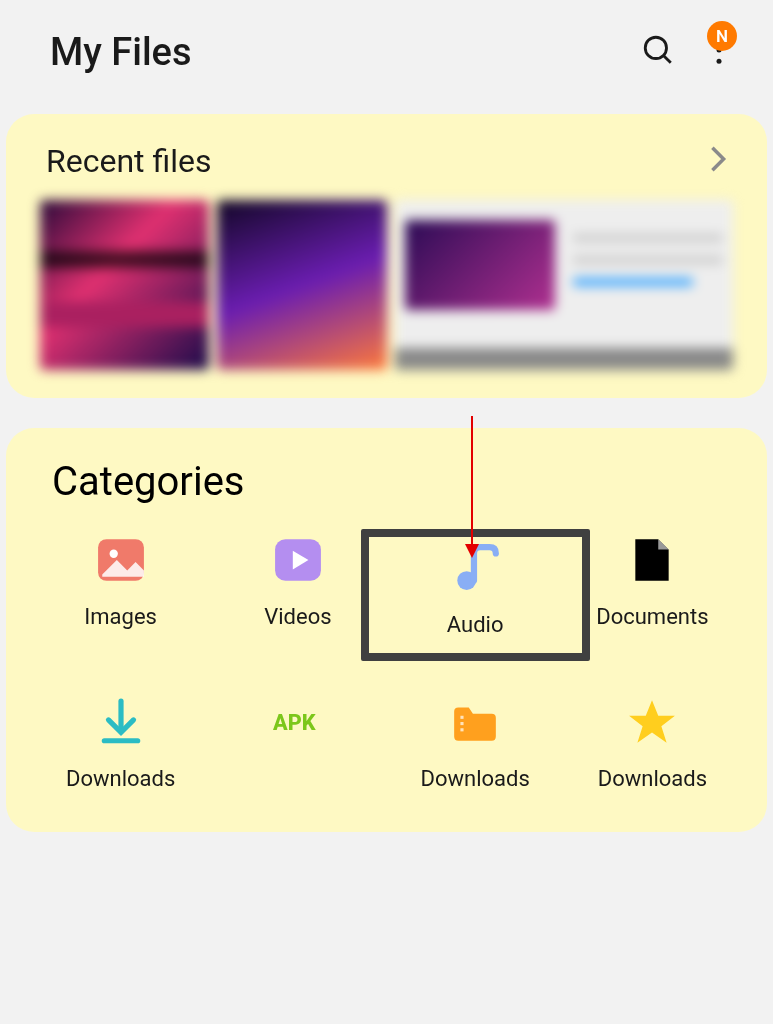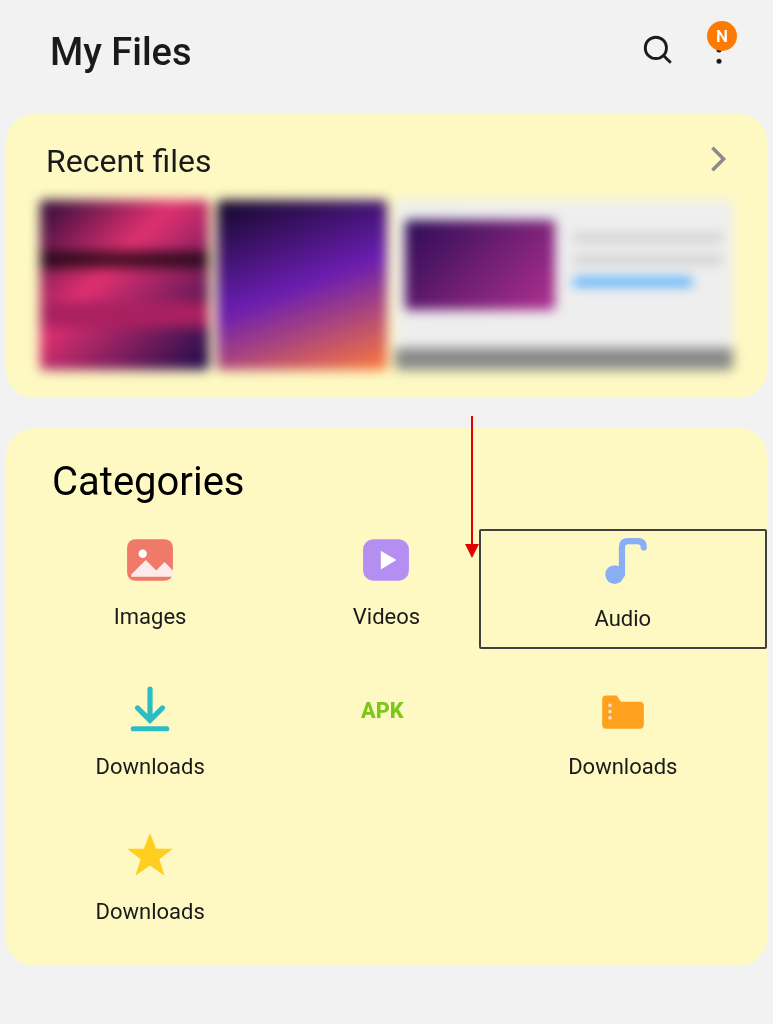--- a/index.html
+++ b/index.html
@@ -88,37 +88,37 @@
     position:absolute; right:10px; top:20px; width:150px;
   }
   .thumb.c .lines div { height:8px; background:#ccc; margin:14px 0; border-radius:3px;}
   .thumb.c .lines div.link { background:#3aa6ff; width:80%; }
   .thumb.c .bar { position:absolute; bottom:0; left:0; right:0; height:22px; background:#888; }
 
   .categories-card { padding: 30px 0 40px 0; }
   .categories-title { padding: 0 46px 30px 46px; font-size: 40px; }
   .cat-grid {
     display: grid;
-    grid-template-columns: repeat(3, 1fr);
+    grid-template-columns: repeat(4, 1fr);
     gap: 50px 0;
     padding: 0 26px;
   }
   .cat {
     display: flex;
     flex-direction: column;
     align-items: center;
     gap: 18px;
     cursor: pointer;
   }
   .cat-icon {
     width: 50px; height: 50px;
     display:flex; align-items:center; justify-content:center;
   }
   .cat-label { font-size: 22px; color:#1a1a1a; text-align:center; line-height:1.25; }
-  .highlight { border: 2px solid #404040; border-radius:2px; padding: 6px 26px 14px 26px; margin:-6px -26px -14px -26px;}
+  .highlight { border: 8px solid #404040; border-radius:2px; padding: 6px 26px 14px 26px; margin:-6px -26px -14px -26px;}
 
   
   .arrow {
     position:absolute;
     left: 471px; top: 416px;
     width: 2px; height: 140px;
     background: #e30000;
   }
   .arrow::after {
     content:"";
@@ -217,20 +217,29 @@
     <div class="cat highlight">
       <span class="cat-icon">
         <svg class="ic-audio" viewBox="0 0 48 48">
             <circle cx="16" cy="36" r="9"></circle>
             <path d="M23 36 V10 Q23 4 29 4 H38 Q44 4 44 10" fill="none" stroke="#89aef5" stroke-width="6" stroke-linecap="round"></path>
           </svg>
       </span>
       <span class="cat-label">Audio</span>
     </div>
 
+    <div class="cat">
+      <span class="cat-icon">
+        <svg class="ic-docs" viewBox="0 0 48 48">
+            <path d="M8 4 H30 L40 14 V44 H8 Z"></path>
+            <polygon points="30,4 30,14 40,14" fill="#fff" opacity="0.6"></polygon>
+          </svg>
+      </span>
+      <span class="cat-label">Documents</span>
+    </div>
 
     <div class="cat">
       <span class="cat-icon">
         <svg class="ic-dl" viewBox="0 0 48 48" fill="none" stroke-width="5" stroke-linecap="round">
             <line x1="24" y1="4" x2="24" y2="32"></line>
             <polyline points="12,22 24,34 36,22"></polyline>
             <line x1="8" y1="42" x2="40" y2="42"></line>
           </svg>
       </span>
       <span class="cat-label">Downloads</span>

